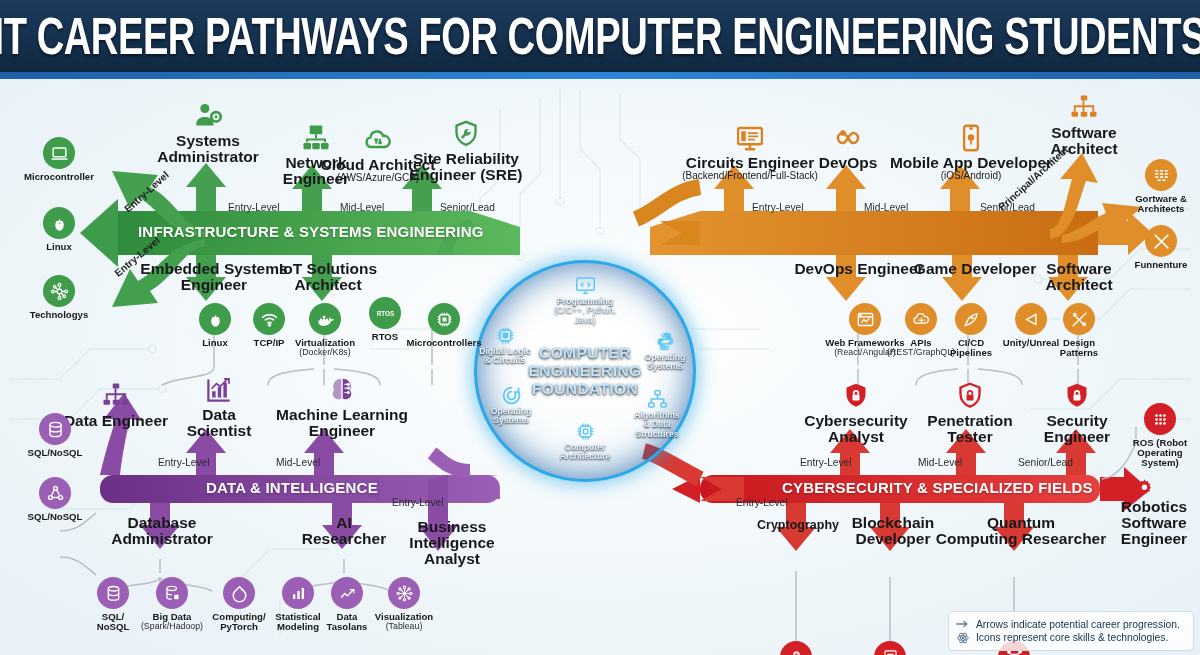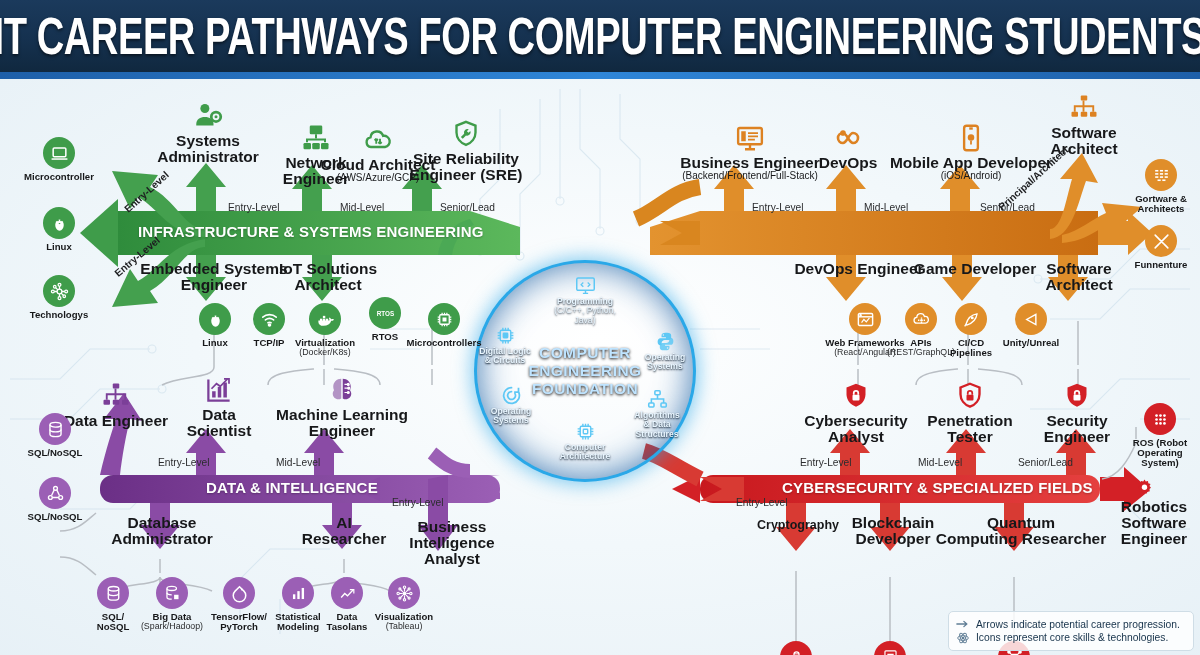--- a/index.html
+++ b/index.html
@@ -474,21 +474,21 @@
 
     <div class="node" style="left:650px; top:44px; width:200px;">
       <div class="ricon">
         <svg viewBox="0 0 24 24" fill="none" stroke="#dd8222" stroke-width="1.9">
           <rect x="2.5" y="4" width="19" height="13" rx="1.4"></rect>
             <path d="M8 21h8M12 17v4"></path>
           <rect x="5" y="6.6" width="3.6" height="8" fill="#dd8222" stroke="none"></rect>
           <path d="M10.4 8h8M10.4 10.6h8M10.4 13.2h5.5" stroke-width="1.4"></path>
           </svg>
       </div>
-      <div class="ttl">Business Engineer</div>
+      <div class="ttl">Circuits Engineer</div>
       <div class="sub">(Backend/Frontend/Full-Stack)</div>
     </div>
 
     <div class="node" style="left:800px; top:44px; width:96px;">
       <div class="ricon">
         <svg viewBox="0 0 24 24" fill="none" stroke="#dd8222" stroke-width="2.1">
           <path d="M8 8a4 4 0 100 8c3.2 0 4.8-8 8-8a4 4 0 110 8c-3.2 0-4.8-8-8-8z"></path>
             <circle cx="8" cy="8" r="1.2" fill="#dd8222"></circle>
           </svg>
       </div>
@@ -601,20 +601,31 @@
       <div class="lb">Pipelines</div>
     </div>
     <div class="skill" style="left:992px; top:224px; width:78px;">
       <div class="dot" style="background:#e08e2a">
         <svg viewBox="0 0 24 24" fill="none" stroke="#fff" stroke-width="1.8">
             <path d="M17.5 5.5L6 12l11.5 6.5z"></path>
           </svg>
       </div>
       <div class="lb">Unity/Unreal</div>
     </div>
+    <div class="skill" style="left:1046px; top:224px; width:66px;">
+      <div class="dot" style="background:#e08e2a">
+        <svg viewBox="0 0 24 24" fill="none" stroke="#fff" stroke-width="1.7">
+          <path d="M4 20L20 4M7 8l4 4M13 14l4 4" stroke-linecap="round"></path>
+            <circle cx="6" cy="6" r="1.6"></circle>
+            <circle cx="18" cy="18" r="1.6"></circle>
+          </svg>
+      </div>
+      <div class="lb">Design</div>
+      <div class="lb">Patterns</div>
+    </div>
 
     <div class="node" style="left:48px; top:302px; width:136px;">
       <div class="ricon">
         <svg viewBox="0 0 24 24" fill="#7b3f98">
             <rect x="9.4" y="2" width="5.2" height="4" rx=".8"></rect>
           <rect x="2" y="15" width="5.2" height="4" rx=".8"></rect>
             <rect x="9.4" y="15" width="5.2" height="4" rx=".8"></rect>
           <rect x="16.8" y="15" width="5.2" height="4" rx=".8"></rect>
           <path d="M11.6 6v4.6M4.6 15v-4.4h14.8V15M11.6 10.6V15" stroke="#7b3f98" stroke-width="1.5" fill="none"></path>
           </svg>
@@ -716,21 +727,21 @@
       <div class="lb">Big Data</div>
       <div class="lb2">(Spark/Hadoop)</div>
     </div>
     <div class="skill" style="left:196px; top:498px; width:86px;">
       <div class="dot" style="background:#9b5fb5">
         <svg viewBox="0 0 24 24" fill="none" stroke="#fff" stroke-width="1.9">
           <path d="M12 3.4l5.6 5.6a7.9 7.9 0 11-11.2 0z"></path>
             <circle cx="15" cy="7" r="1.2" fill="#fff" stroke="none"></circle>
           </svg>
       </div>
-      <div class="lb">TensorFlow/</div>
+      <div class="lb">Computing/</div>
       <div class="lb">PyTorch</div>
     </div>
     <div class="skill" style="left:264px; top:498px; width:68px;">
       <div class="dot" style="background:#9b5fb5">
         <svg viewBox="0 0 24 24" fill="#fff">
             <rect x="5" y="13" width="3" height="6"></rect>
             <rect x="10.5" y="9" width="3" height="10"></rect>
             <rect x="16" y="5" width="3" height="14"></rect>
           </svg>
       </div>

